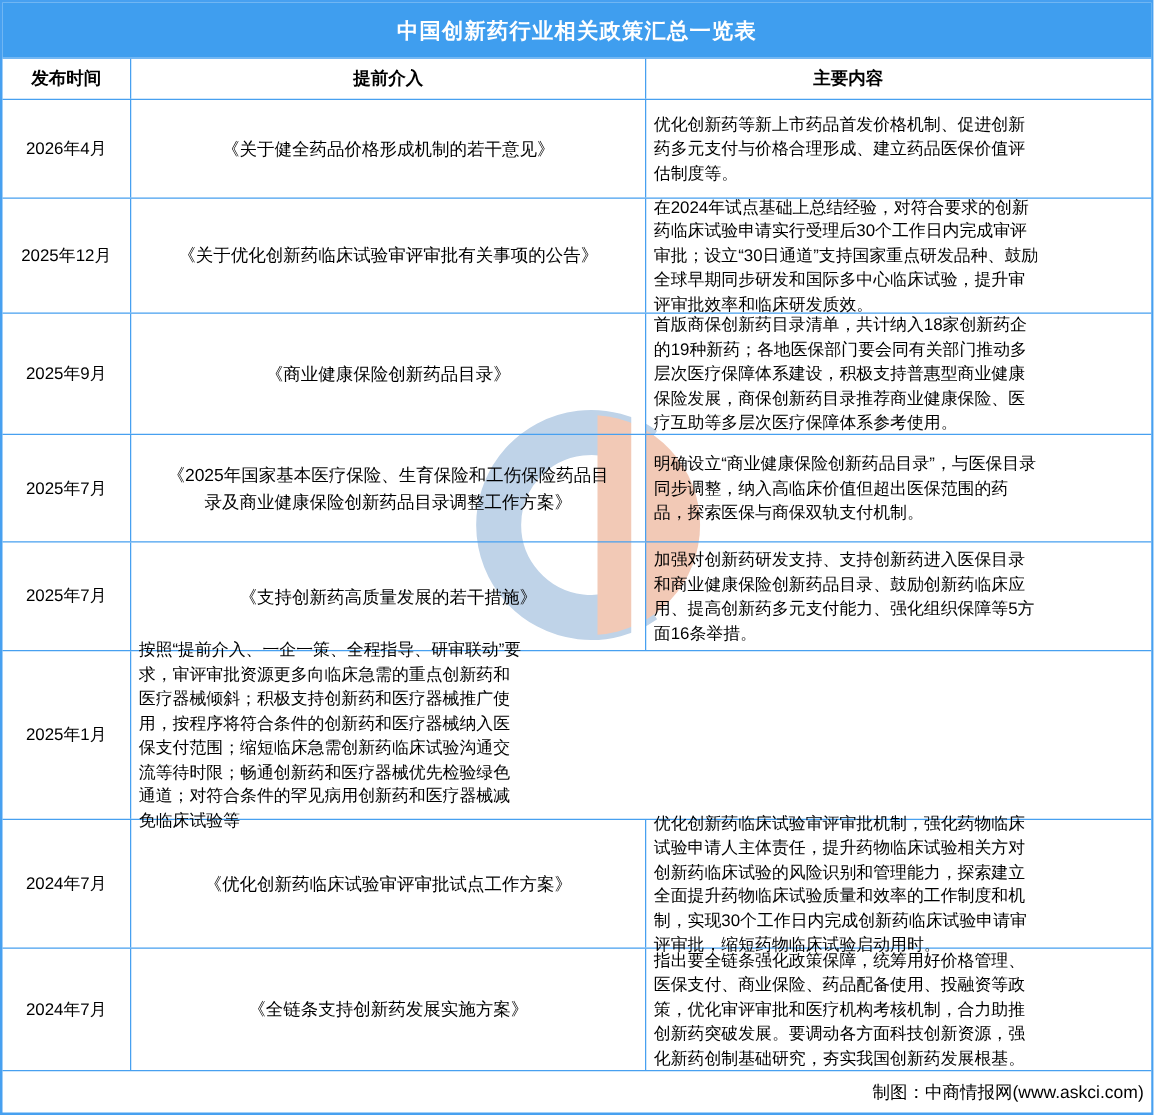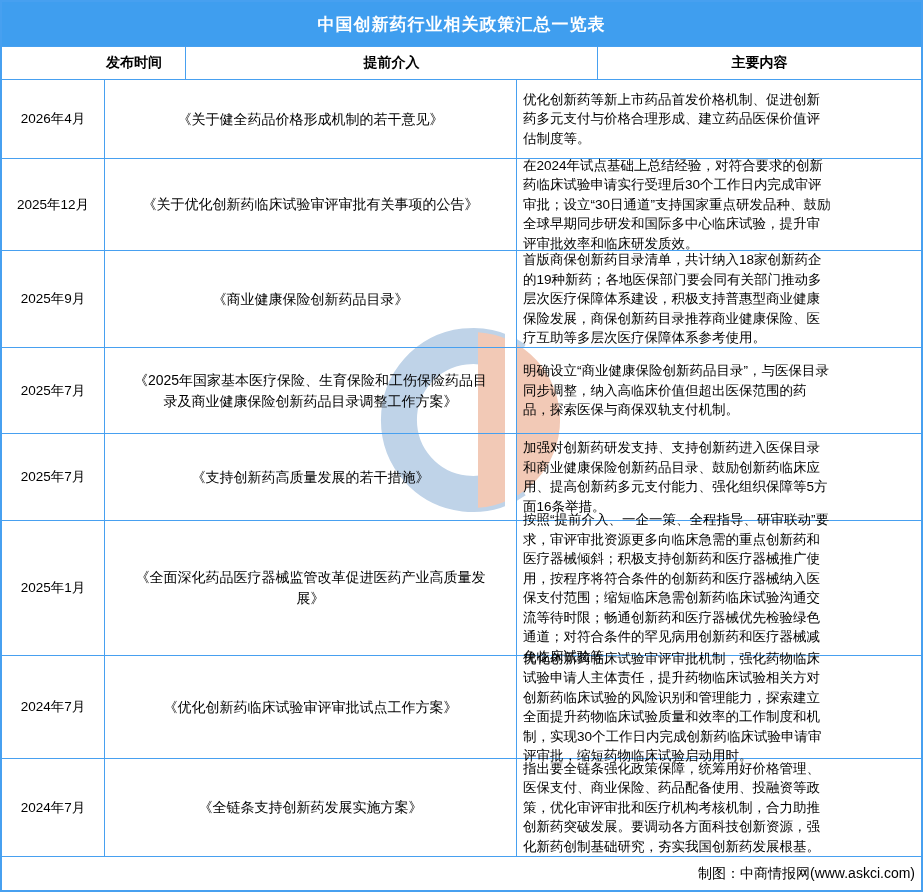--- a/index.html
+++ b/index.html
@@ -44,21 +44,21 @@
   .c2{width:412px;border-left:1px solid #47a0f0;
       display:flex;align-items:center;justify-content:center;
       text-align:center;font-size:14px;line-height:21px;padding:2px 24px;}
   .c3{width:324px;border-left:1px solid #47a0f0;
       display:flex;align-items:center;
       text-align:left;font-size:13.5px;line-height:19.5px;padding:3px 7px 3px 6px;}
   .header .c1,.header .c2,.header .c3{
     font-weight:bold;font-size:14px;justify-content:center;text-align:center;
     line-height:normal;padding:0;
   }
-  .header{height:33px;justify-content:flex-end;}
+  .header{height:33px;}
   .r1{height:79px;} .r2{height:92px;} .r3{height:97px;} .r4{height:86px;}
   .r5{height:87px;} .r6{height:135px;} .r7{height:103px;} .r8{height:98px;}
   .footer{
     height:34px;box-sizing:border-box;border-top:1px solid #47a0f0;
     display:flex;align-items:center;justify-content:flex-end;
     font-size:14px;padding-right:6px;
   }
 </style>
 </head>
 <body>
@@ -118,21 +118,20 @@
     <div class="row r5">
       <div class="c1">2025年7月</div>
       <div class="c2">《支持创新药高质量发展的若干措施》</div>
       <div class="c3">
           <span>加强对创新药研发支持、支持创新药进入医保目录和商业健康保险创新药品目录、鼓励创新药临床应用、提高创新药多元支付能力、强化组织保障等5方面16条举措。</span>
         </div>
     </div>
 
     <div class="row r6">
       <div class="c1">2025年1月</div>
-      <div class="c2">《全面深化药品医疗器械监管改革促进医药产业高质量发展》</div>
       <div class="c3">
           <span>按照“提前介入、一企一策、全程指导、研审联动”要求，审评审批资源更多向临床急需的重点创新药和医疗器械倾斜；积极支持创新药和医疗器械推广使用，按程序将符合条件的创新药和医疗器械纳入医保支付范围；缩短临床急需创新药临床试验沟通交流等待时限；畅通创新药和医疗器械优先检验绿色通道；对符合条件的罕见病用创新药和医疗器械减免临床试验等</span>
         </div>
     </div>
 
     <div class="row r7">
       <div class="c1">2024年7月</div>
       <div class="c2">《优化创新药临床试验审评审批试点工作方案》</div>
       <div class="c3">
           <span>优化创新药临床试验审评审批机制，强化药物临床试验申请人主体责任，提升药物临床试验相关方对创新药临床试验的风险识别和管理能力，探索建立全面提升药物临床试验质量和效率的工作制度和机制，实现30个工作日内完成创新药临床试验申请审评审批，缩短药物临床试验启动用时。</span>

